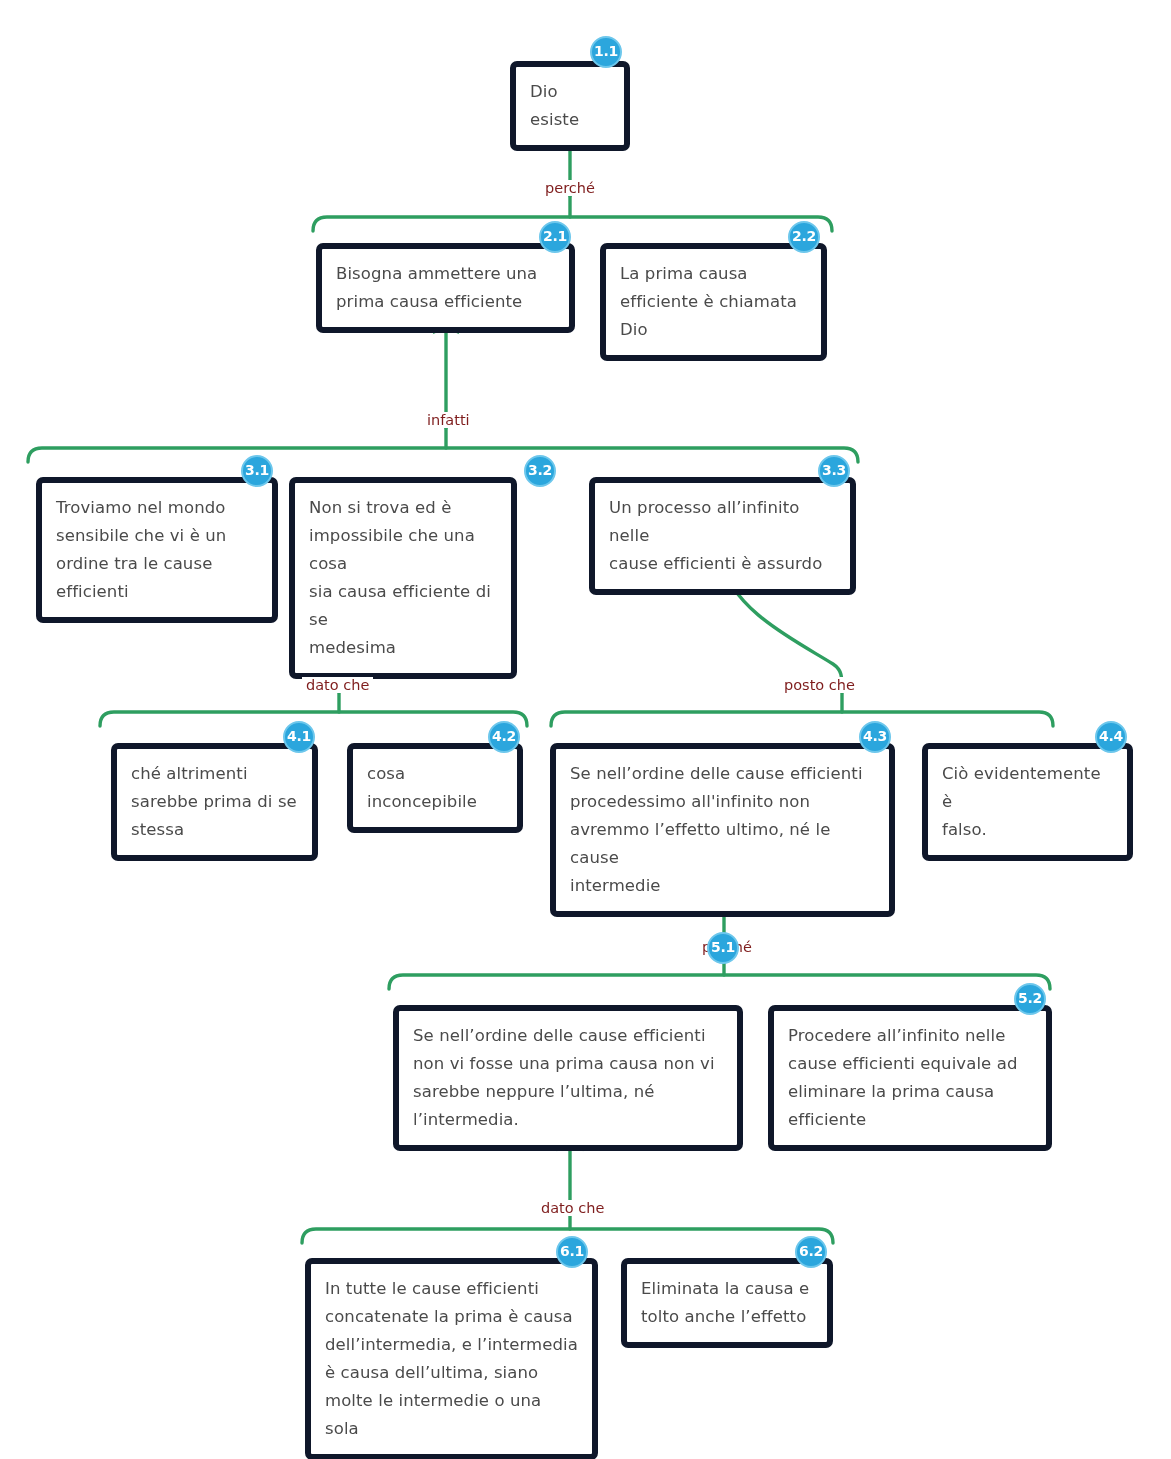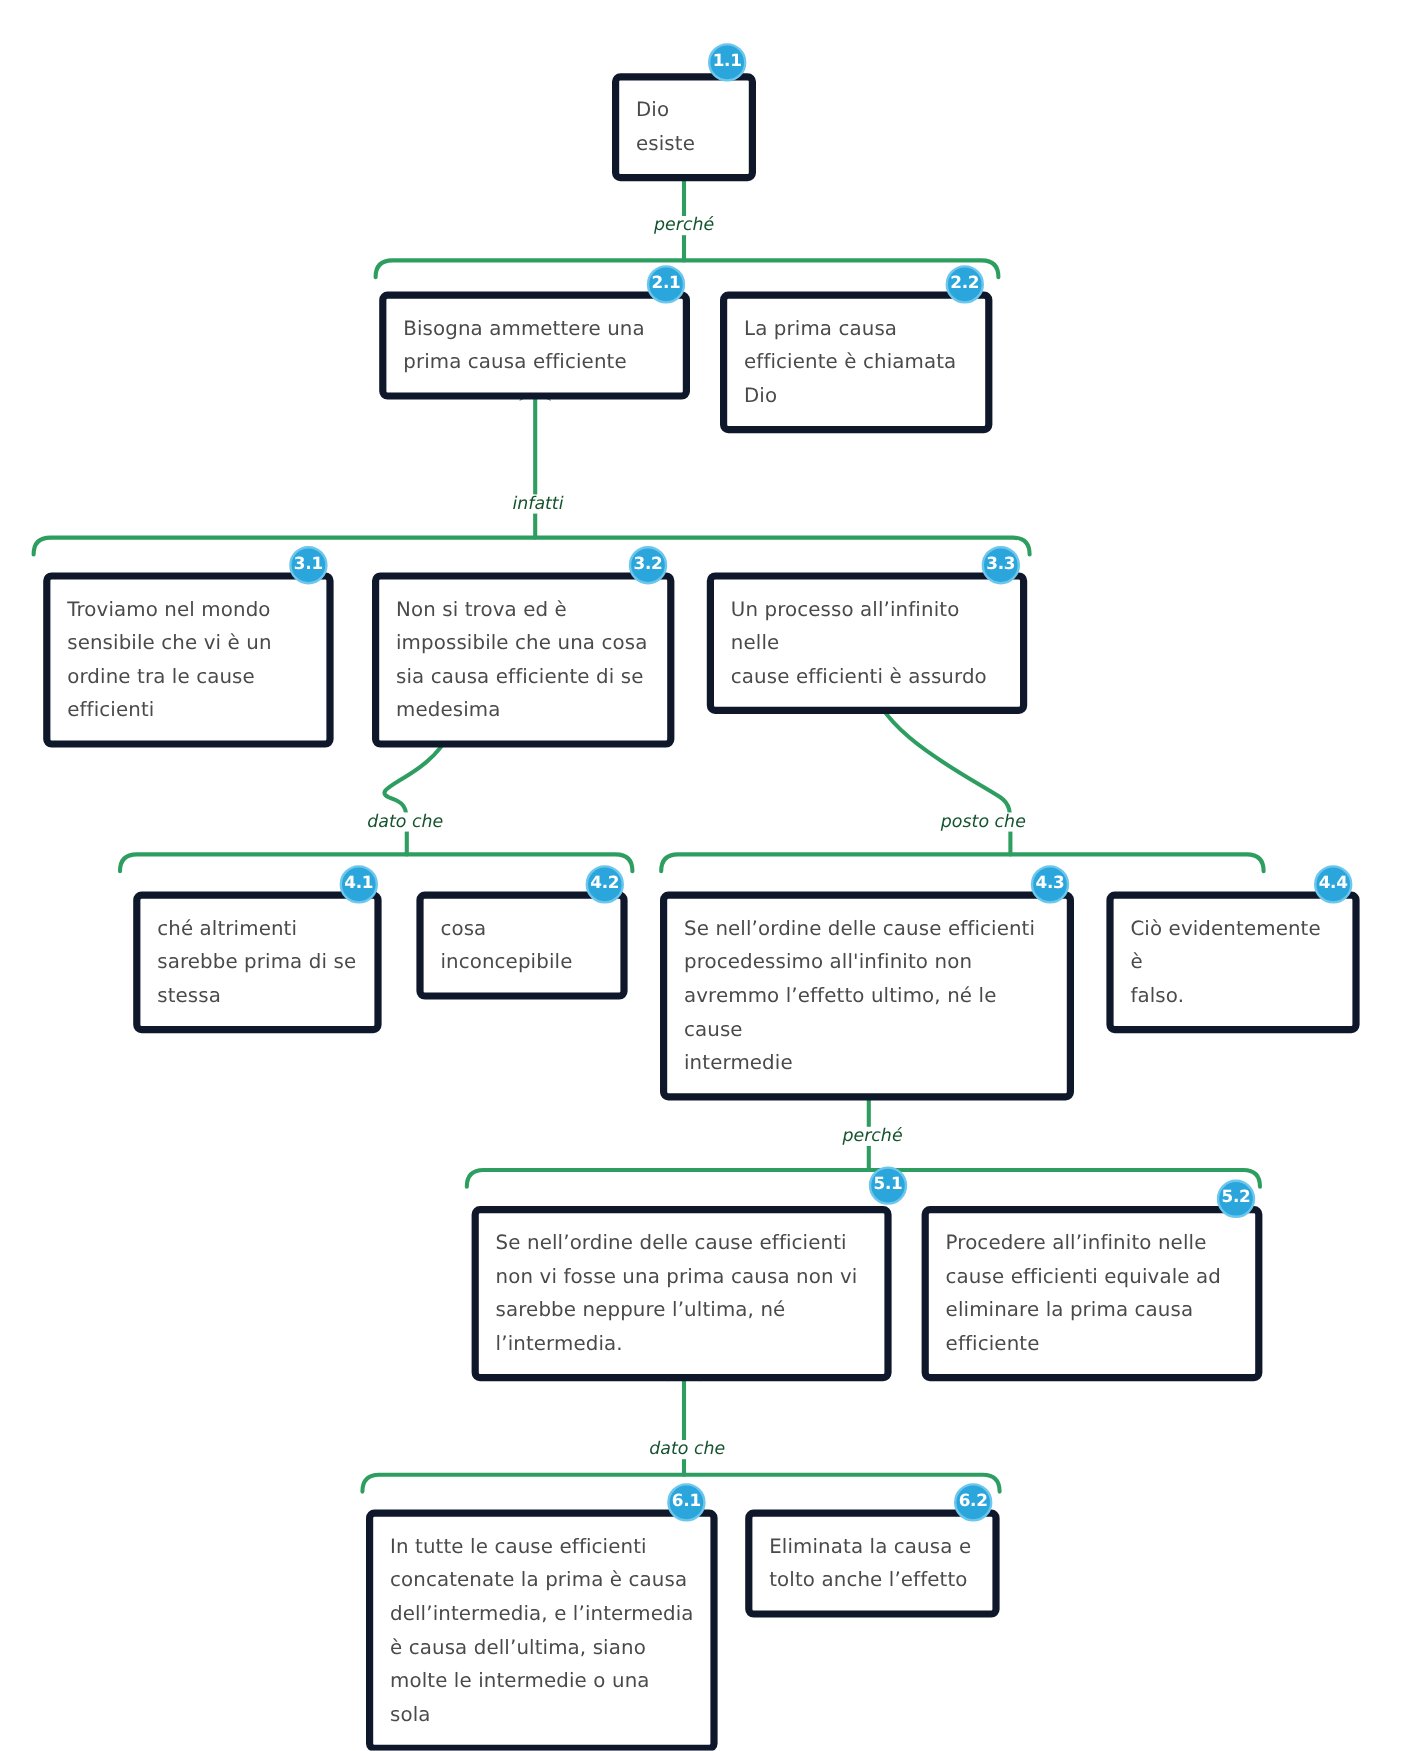--- a/index.html
+++ b/index.html
@@ -52,28 +52,27 @@
     color: #ffffff;
     font-size: 14px;
     font-weight: bold;
     line-height: 27px;
     text-align: center;
     letter-spacing: -0.2px;
     z-index: 6;
   }
   .edge-label {
     position: absolute;
-    color: #14532d;
+    color: #7f1d1d;
     font-size: 14.5px;
     line-height: 16px;
     white-space: nowrap;
     background: #ffffff;
     padding: 0 4px;
     z-index: 4;
-    font-style: italic;
   }
 </style>
 </head>
 <body>
 
 <div id="map">
 
   <svg id="edges" viewBox="0 0 1171 1459" xmlns="http://www.w3.org/2000/svg">
     <defs>
       <marker id="ah" markerWidth="9" markerHeight="9" refX="3.6" refY="4.5" orient="auto" markerUnits="strokeWidth">
@@ -134,21 +133,21 @@
   <div class="badge" style="left:788px; top:221px;">2.2</div>
 
   <div class="node" style="left:36px; top:477px; width:242px;">
     <span class="node-text">Troviamo nel mondo
 sensibile che vi è un
 ordine tra le cause
 efficienti</span>
   </div>
   <div class="badge" style="left:241px; top:455px;">3.1</div>
 
-  <div class="node" style="left:310px; top:477px; width:252px;">
+  <div class="node" style="left:289px; top:477px; width:228px;">
     <span class="node-text">Non si trova ed è
 impossibile che una cosa
 sia causa efficiente di se
 medesima</span>
   </div>
   <div class="badge" style="left:524px; top:455px;">3.2</div>
 
   <div class="node" style="left:589px; top:477px; width:267px;">
     <span class="node-text">Un processo all’infinito nelle
 cause efficienti è assurdo</span>
@@ -180,21 +179,21 @@
 falso.</span>
   </div>
   <div class="badge" style="left:1095px; top:721px;">4.4</div>
 
   <div class="node" style="left:393px; top:1005px; width:350px;">
     <span class="node-text">Se nell’ordine delle cause efficienti
 non vi fosse una prima causa non vi
 sarebbe neppure l’ultima, né
 l’intermedia.</span>
   </div>
-  <div class="badge" style="left:707px; top:972px;margin-left:17px;">5.1</div>
+  <div class="badge" style="left:707px; top:932px;">5.1</div>
 
   <div class="node" style="left:768px; top:1005px; width:284px;">
     <span class="node-text">Procedere all’infinito nelle
 cause efficienti equivale ad
 eliminare la prima causa
 efficiente</span>
   </div>
   <div class="badge" style="left:1014px; top:983px;">5.2</div>
 
   <div class="node" style="left:305px; top:1258px; width:293px;">

